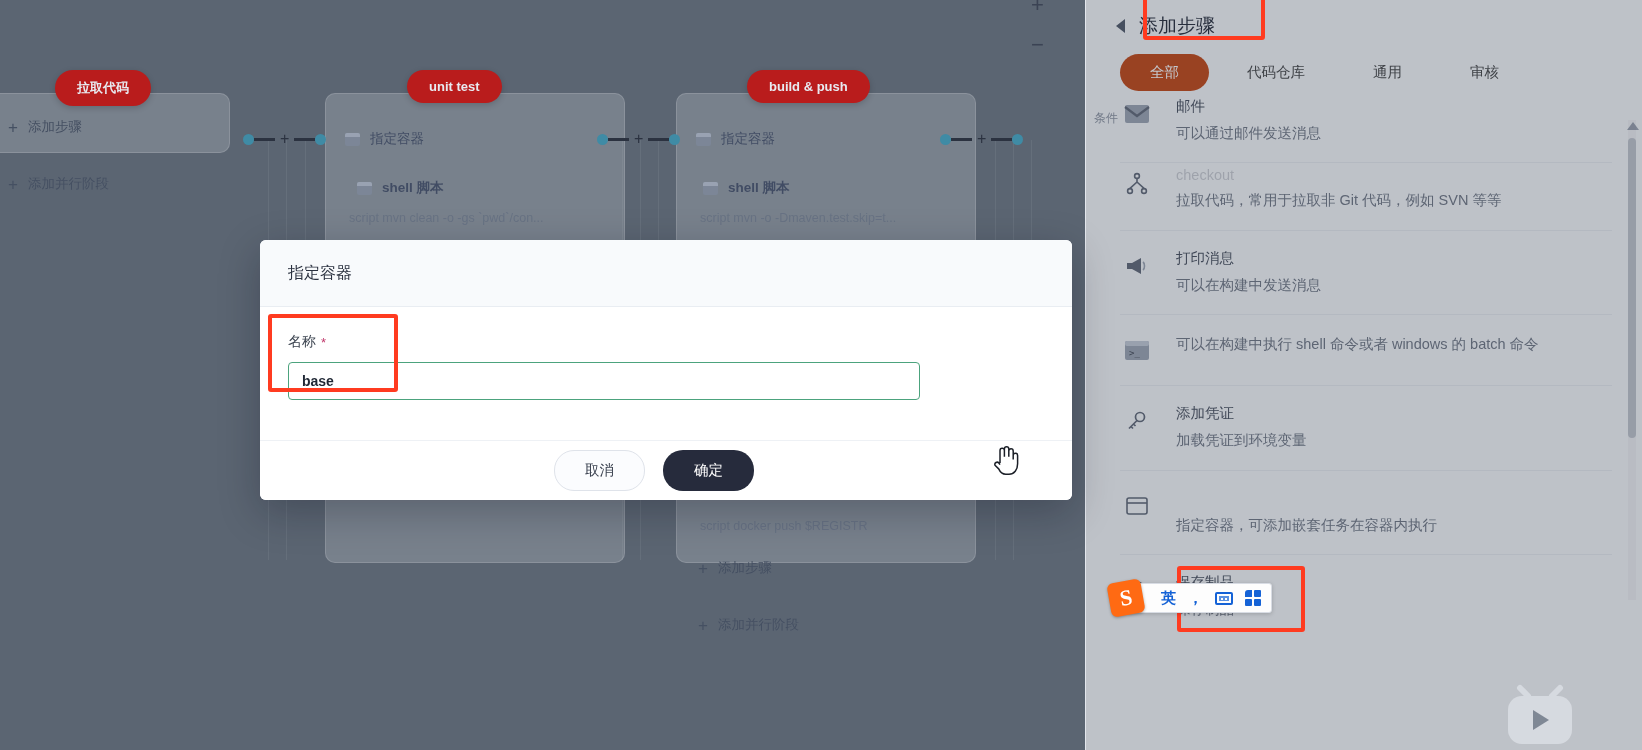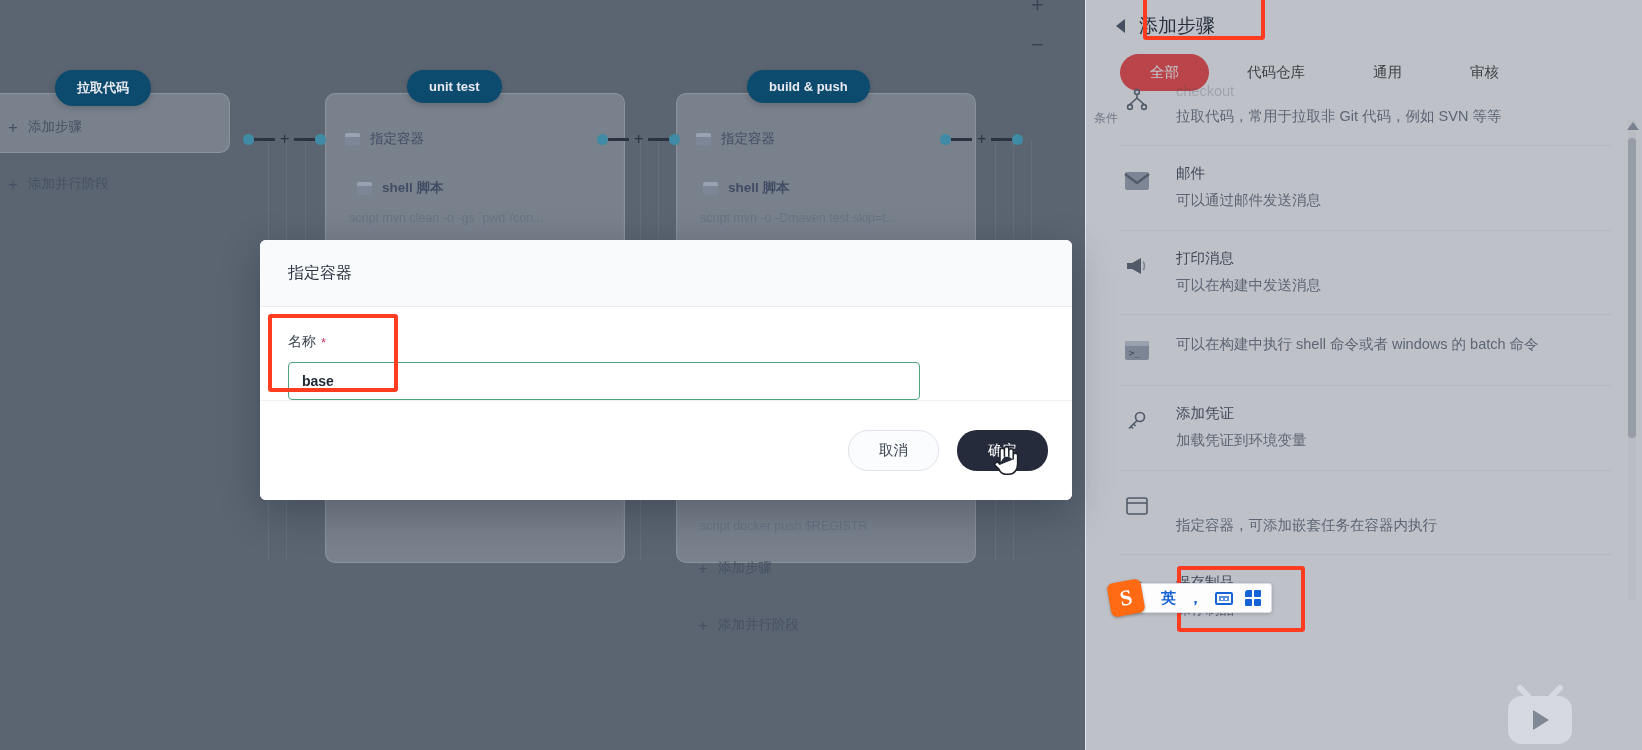--- a/index.html
+++ b/index.html
@@ -18,21 +18,21 @@
     background: #69737f;
     overflow: hidden;
   }
   .canvas::after {
     content: ""; position: absolute; inset: 0;
     background: rgba(60,70,85,0.30);
     pointer-events: none;
   }
   .stage-badge {
     position: absolute;
-    background: #0c4a6e;
+    background: #b91c1c;
     color: #e8eaf0;
     font-size: 13px; font-weight: bold;
     padding: 9px 22px;
     border-radius: 18px;
     white-space: nowrap;
     box-shadow: 0 2px 6px rgba(0,0,0,.18);
     z-index: 4;
   }
   .stage-card {
     position: absolute;
@@ -122,21 +122,21 @@
     gap: 8px;
   }
   .tab {
     font-size: 14.5px;
     color: #404040;
     padding: 9px 30px;
     border-radius: 20px;
     white-space: nowrap;
   }
   .tab.active {
-    background: #ef4444;
+    background: #c2410c;
     color: #fff;
     font-weight: normal;
   }
 
   .list { padding: 0 30px 0 34px; height: 640px; overflow: hidden; position: relative; }
   .list-item {
     display: flex; gap: 22px;
     padding: 18px 6px 18px 0;
     border-bottom: 1px solid #e9ebf0;
     align-items: flex-start;
@@ -199,23 +199,23 @@
     padding: 0 13px;
     font-size: 14px;
     color: #1f2734;
     font-weight: bold;
     font-family: "Liberation Sans", sans-serif;
     outline: none;
     background: #fff;
   }
   .modal-foot {
     position: absolute; left: 0; right: 0; bottom: 0;
-    height: 100px;
+    height: 60px;
     border-top: 1px solid #eef1f5;
-    display: flex; align-items: center; justify-content: flex-end;
+    display: flex; align-items: center; justify-content: center;
     gap: 18px;
     padding-right: 24px;
     background: #fff;
   }
   .btn {
     font-size: 14.5px;
     border-radius: 20px;
     padding: 10px 30px;
     cursor: pointer;
     white-space: nowrap;
@@ -391,45 +391,45 @@
 
     <div class="tabs">
       <div class="tab active">全部</div>
       <div class="tab">代码仓库</div>
       <div class="tab">通用</div>
       <div class="tab">审核</div>
     </div>
 
     <div class="list" style="margin-top:-22px;">
 
+      <div class="list-item">
+        <div class="li-icon">
+          <svg width="26" height="20" viewBox="0 0 26 20">
+            <rect x="1" y="1" width="24" height="18" rx="2" fill="#9aa2b0"></rect>
+            <path d="M1 3l12 9 12-9" fill="none" stroke="#5c6473" stroke-width="2.2"></path>
+          </svg>
+        </div>
+        <div class="li-body">
+          <div class="li-title">邮件</div>
+          <div class="li-desc">可以通过邮件发送消息</div>
+        </div>
+      </div>
+
       <div class="list-item" style="padding-top:4px;">
         <div class="li-icon">
           <svg width="26" height="26" viewBox="0 0 26 26" fill="none" stroke="#5c6473" stroke-width="1.6">
             <circle cx="13" cy="5" r="2.4"></circle>
               <circle cx="6" cy="20" r="2.4"></circle>
               <circle cx="20" cy="20" r="2.4"></circle>
             <path d="M13 7.4v3.6M13 11l-7 6.4M13 11l7 6.4"></path>
           </svg>
         </div>
         <div class="li-body">
           <div class="li-title" style="opacity:.25;">checkout</div>
           <div class="li-desc">拉取代码，常用于拉取非 Git 代码，例如 SVN 等等</div>
-        </div>
-      </div>
-
-      <div class="list-item">
-        <div class="li-icon">
-          <svg width="26" height="20" viewBox="0 0 26 20">
-            <rect x="1" y="1" width="24" height="18" rx="2" fill="#9aa2b0"></rect>
-            <path d="M1 3l12 9 12-9" fill="none" stroke="#5c6473" stroke-width="2.2"></path>
-          </svg>
-        </div>
-        <div class="li-body">
-          <div class="li-title">邮件</div>
-          <div class="li-desc">可以通过邮件发送消息</div>
         </div>
       </div>
 
       <div class="list-item">
         <div class="li-icon">
           <svg width="26" height="22" viewBox="0 0 26 22">
             <path d="M3 8h5l9-5v16l-9-5H3z" fill="#5c6473"></path>
             <path d="M19 7c2 1.5 2 6.5 0 8" fill="none" stroke="#9aa2b0" stroke-width="1.6"></path>
           </svg>
         </div>

